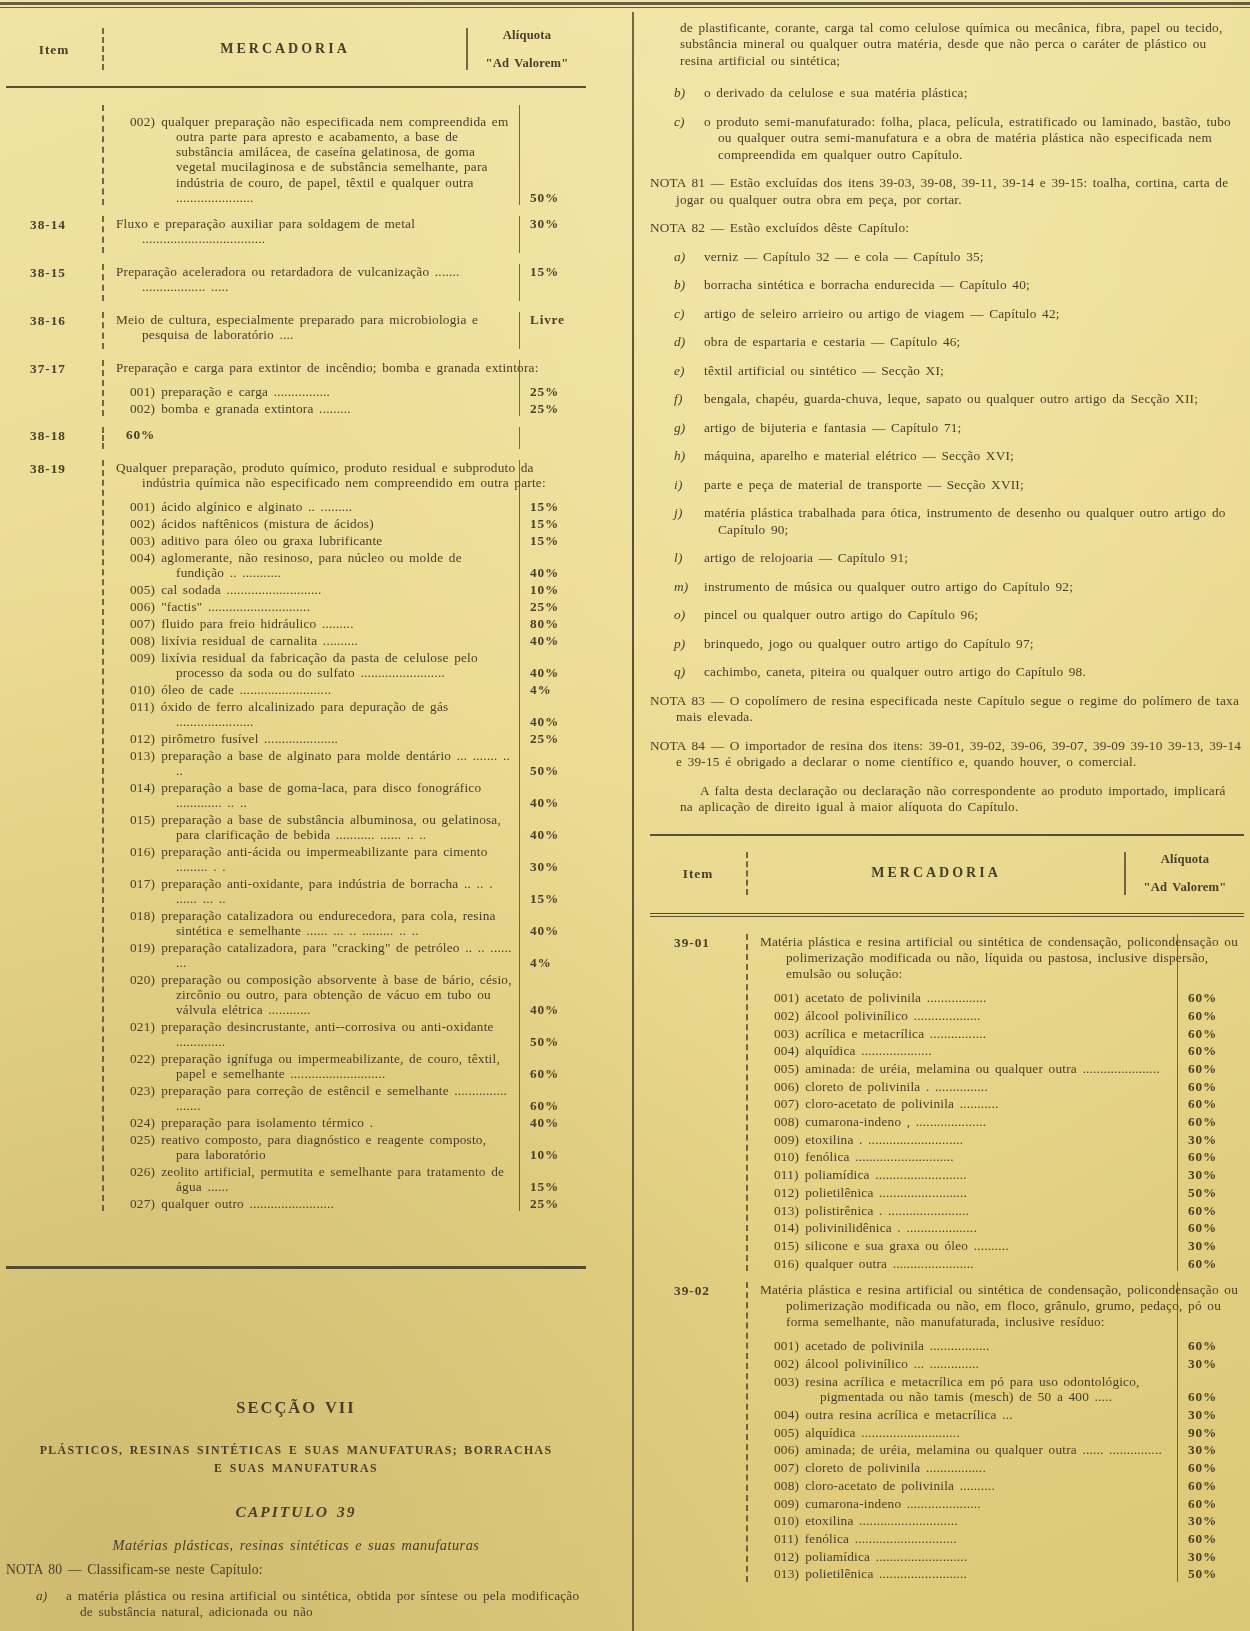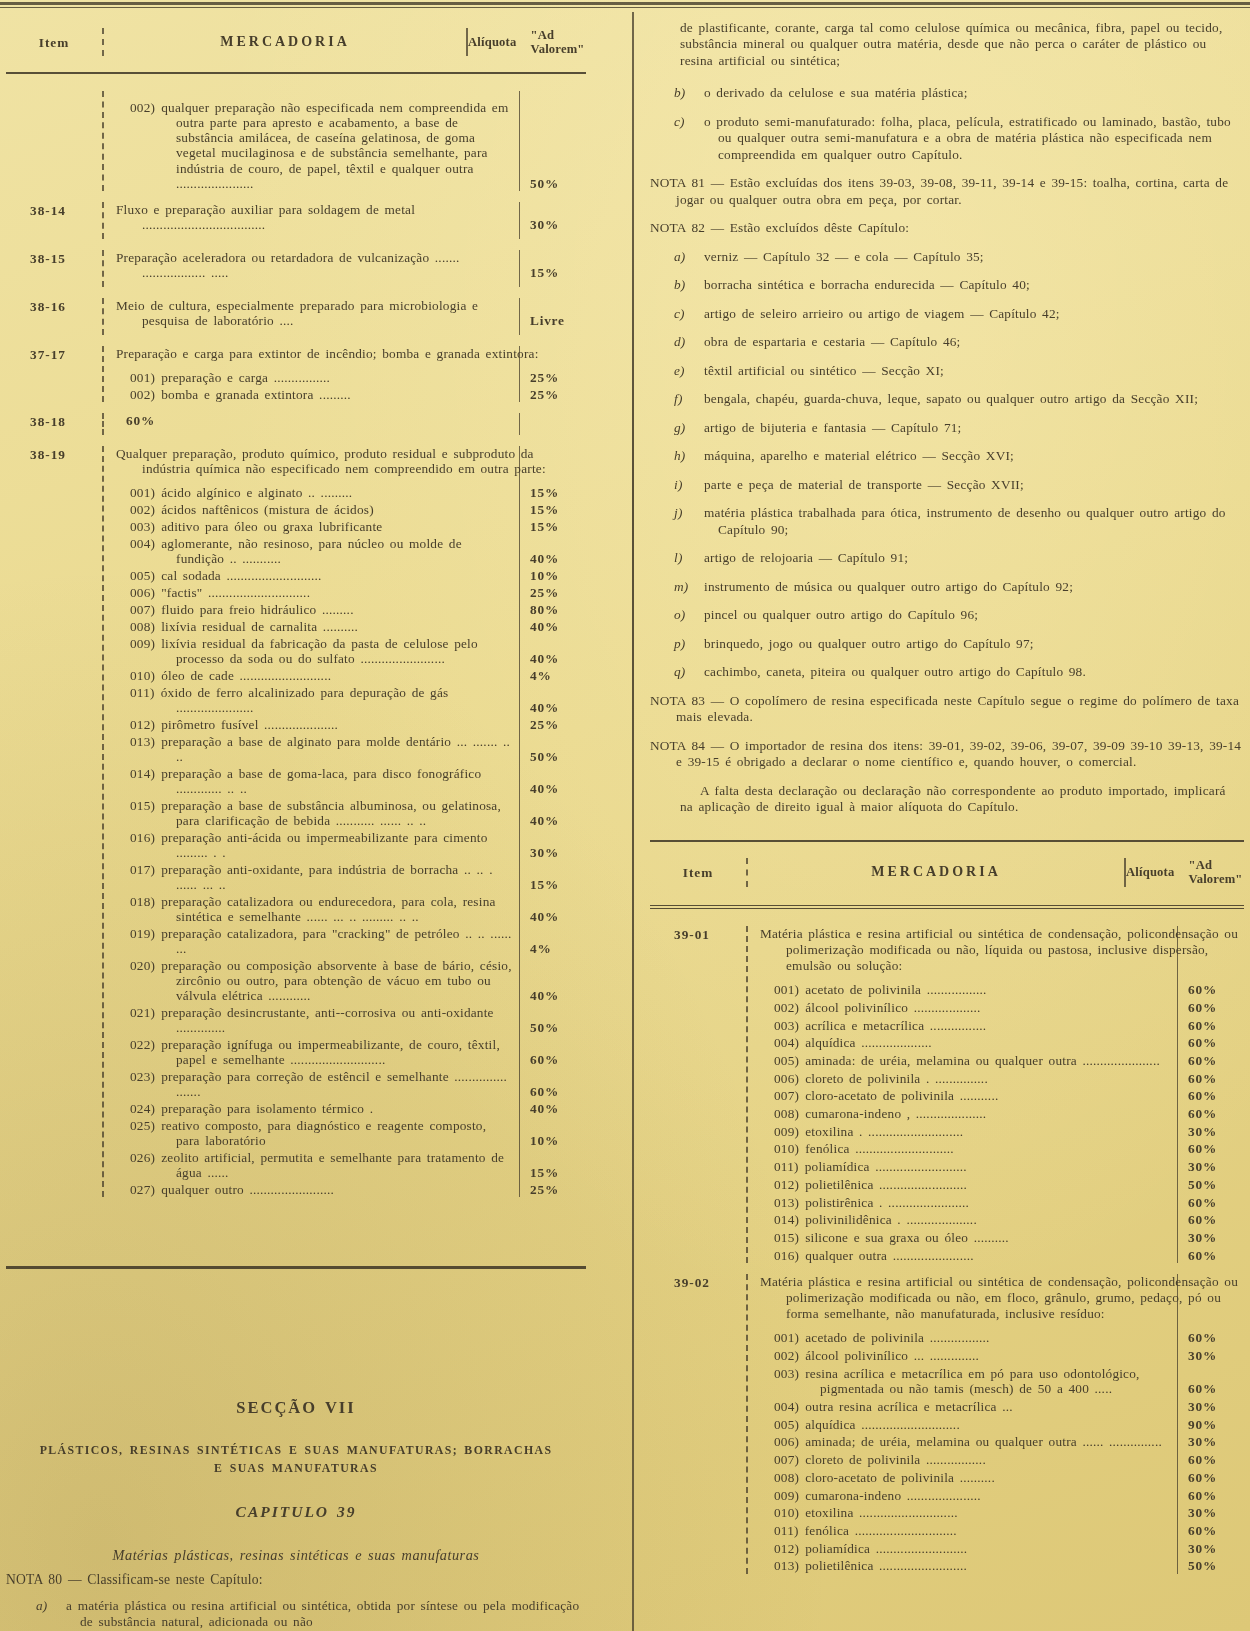--- a/index.html
+++ b/index.html
@@ -37,58 +37,58 @@
   .col.right{left:650px;width:594px;height:1615px;overflow:hidden;line-height:1.24;}
 
   
   .ttable{--ratew:66px;}
   .ttable .thead{display:flex;align-items:stretch;border-bottom:2px solid var(--ink-line);}
   .lt .thead{padding:14px 0 16px;}
   .rt{margin-top:10px;border-top:2px solid var(--ink-line);}
   .rt .thead{padding:16px 0 18px;border-bottom:4px double var(--ink-line);}
   .h-item{flex:0 0 96px;display:flex;align-items:center;justify-content:center;font-weight:bold;letter-spacing:1px;}
   .h-merc{flex:1;display:flex;align-items:center;justify-content:center;font-weight:bold;letter-spacing:3px;border-left:2px dashed var(--ink-soft);font-size:14px;}
-  .h-rate{flex:0 0 120px;border-left:2px solid var(--ink-soft);display:flex;flex-direction:row;align-items:center;justify-content:center;gap:14px;}
+  .h-rate{flex:0 0 120px;border-left:2px solid var(--ink-soft);display:flex;flex-direction:column;align-items:center;justify-content:center;gap:14px;}
   .h-rate span{display:block;font-weight:bold;font-size:12.6px;}
   .lt{height:1255px;overflow:hidden;border-bottom:3px solid var(--ink-line);line-height:1.13;}
   .rt{line-height:1.18;}
   .tbody{padding-top:6px;}
   .trow{display:flex;margin-top:11px;}
   .c-item{flex:0 0 96px;padding:1px 4px 0 24px;font-weight:bold;letter-spacing:1px;white-space:nowrap;}
   .c-body{
     flex:1;border-left:2px dashed var(--ink-soft);padding-left:12px;
     background-image:linear-gradient(to bottom,var(--ink-soft),var(--ink-soft));
     background-size:1px 100%;background-repeat:no-repeat;
     background-position:right var(--ratew) top;
   }
-  .entry{display:flex;align-items:flex-end;}
+  .entry{display:flex;}
   .desc{flex:1;padding:0 6px 0 26px;text-indent:-26px;}
   .desc:empty{display:none;}
   .rate{flex:0 0 var(--ratew);padding-left:10px;font-weight:bold;letter-spacing:.8px;white-space:nowrap;}
   .rate:empty{display:none;}
   .subs{padding-top:7px;}
   .subs:empty{display:none;padding:0;}
   .sub-line{display:flex;align-items:flex-end;margin-top:2px;}
   .sub-text{flex:1;margin-left:14px;padding:0 6px 0 46px;text-indent:-46px;}
   .sub-text .code{font-weight:normal;padding-right:6px;}
 
   
   .p-cont{margin:6px 0 16px 30px;}
   .let{padding-left:56px;text-indent:-44px;margin:0 0 13px 12px;}
   .let .lab{display:inline-block;width:30px;text-indent:0;font-style:italic;}
   .letlist .let{margin-bottom:12px;}
   .nota{margin:4px 0 12px;padding-left:26px;text-indent:-26px;}
-  .p-ind{margin:10px 0 24px 30px;text-indent:20px;}
+  .p-ind{margin:10px 0 18px 30px;text-indent:20px;}
 
   
   .left-bottom{position:absolute;left:0;top:1384px;width:580px;text-align:center;}
   .h-sec{font-weight:bold;font-size:16.5px;letter-spacing:2px;margin-bottom:24px;}
   .h-sub{font-weight:bold;font-size:11.8px;letter-spacing:1.4px;line-height:1.5;}
   .h-cap{font-weight:bold;font-style:italic;font-size:15.5px;letter-spacing:2px;margin-top:26px;}
-  .h-capsub{font-style:italic;font-size:14.3px;margin-top:26px;letter-spacing:.5px;}
+  .h-capsub{font-style:italic;font-size:14.3px;margin-top:16px;letter-spacing:.5px;}
   .left-bottom .nota{text-align:left;margin:8px 0 10px 0;font-size:13.6px;}
   .left-bottom .let{text-align:left;margin-left:18px;margin-bottom:0;}
 </style>
 </head>
 <body>
 
 <div class="page">
   <div class="rule-top"></div>
   <div class="vdiv"></div>
 

